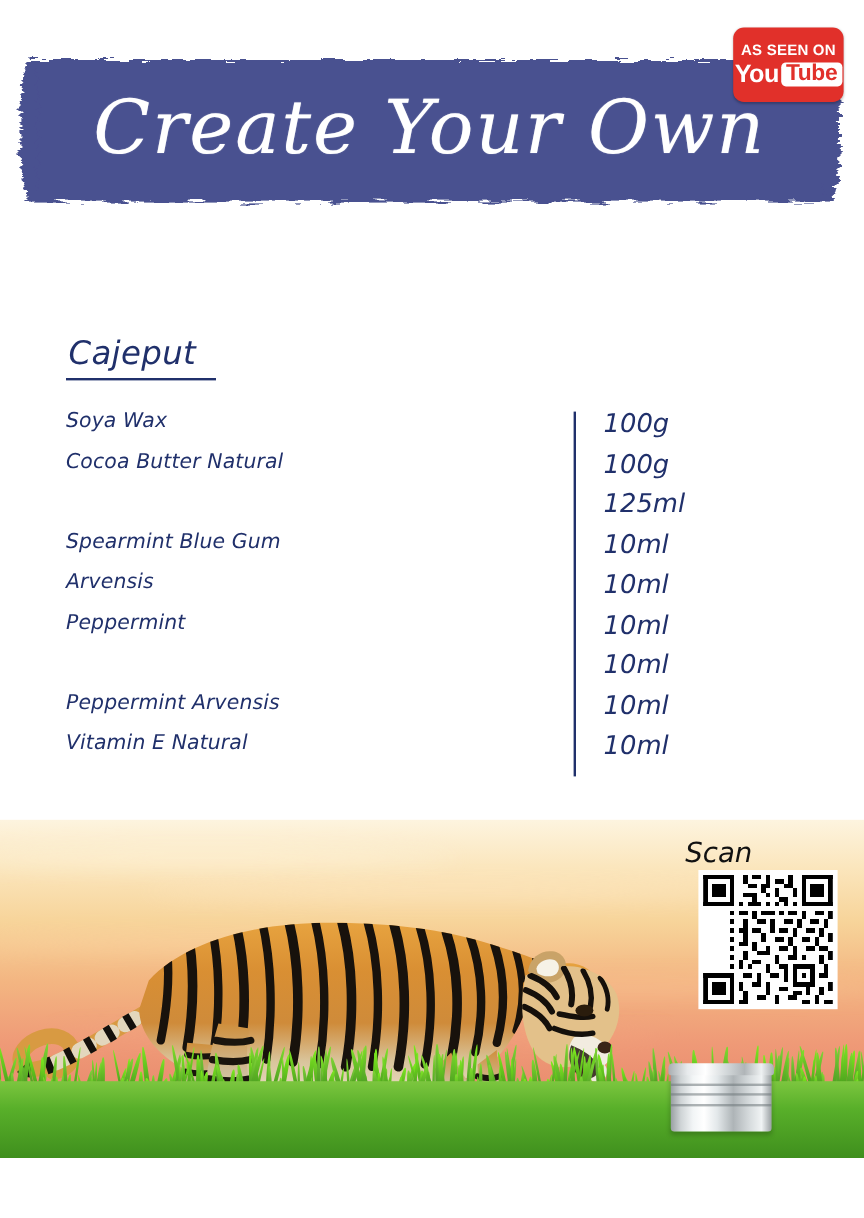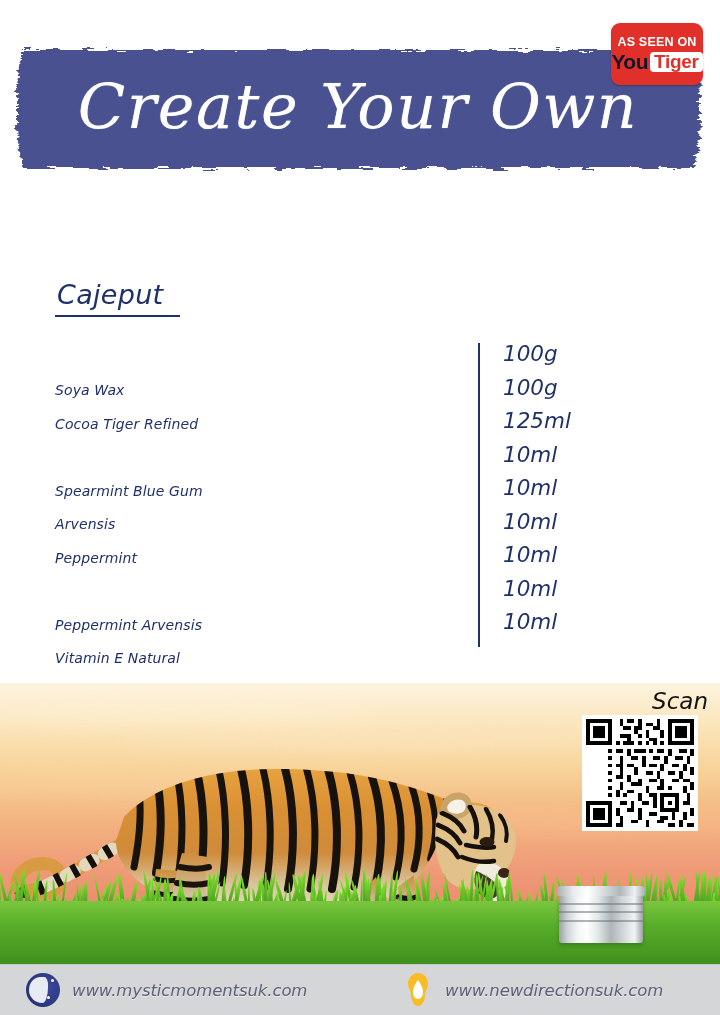--- a/index.html
+++ b/index.html
@@ -85,21 +85,21 @@
     letter-spacing: 0.2px;
     line-height: 1;
     margin-bottom: 3px;
   }
   .yt-logo {
     display: flex;
     align-items: center;
     line-height: 1;
   }
   .yt-you {
-    color: #0f172a;
+    color: #ffffff;
     font-family: "Liberation Sans", sans-serif;
     font-weight: bold;
     font-size: 21px;
     letter-spacing: -0.5px;
   }
   .yt-tube {
     background: #ffffff;
     color: #e1302a;
     font-family: "Liberation Sans", sans-serif;
     font-weight: bold;
@@ -164,24 +164,23 @@
     position: relative;
     height: 33.5px;
     display: flex;
     align-items: flex-start;
   }
   .row-name {
     color: #20306b;
     font-family: "DejaVu Sans", sans-serif;
     font-style: italic;
     font-weight: 400;
-    font-size: 14px;
+    font-size: 17px;
     letter-spacing: 0.1px;
     white-space: nowrap;
-    margin-top: 41px;
   }
   .row-amt {
     position: absolute;
     left: 448px;
     color: #20306b;
     font-family: "DejaVu Sans", sans-serif;
     font-style: italic;
     font-weight: 400;
     font-size: 21.5px;
     white-space: nowrap;
@@ -271,23 +270,23 @@
     border-radius: 4px 4px 2px 2px;
     background: linear-gradient(to right,
       #a9aeb1 0%, #e7eaec 18%, #ffffff 35%,
       #d3d8da 55%, #b0b5b8 72%, #eef1f2 88%, #a9aeb1 100%);
   }
 
   
   .qr-block {
     position: absolute;
     right: 12px;
-    top: 6px;
+    top: 16px;
     width: 137px;
-    text-align: right;
+    text-align: left;
     z-index: 4;
   }
   .qr-label {
     color: #111111;
     font-family: "DejaVu Sans", sans-serif;
     font-style: italic;
     font-size: 23px;
     line-height: 1.05;
   }
   .qr-code {
@@ -370,37 +369,37 @@
 
   <div class="banner-wrap">
     <div class="banner-brush"></div>
     <div class="banner-title">Create Your Own</div>
   </div>
 
   <div class="yt-badge">
     <div class="yt-seen">AS SEEN ON</div>
     <div class="yt-logo">
       <span class="yt-you">You</span>
-      <span class="yt-tube">Tiger</span>
+      <span class="yt-tube">Tube</span>
     </div>
   </div>
 
 
   <div class="contents-head">Cajeput</div>
   <div class="contents-rule"></div>
 
   <div class="list">
     <div class="list-divider"></div>
 
     <div class="row">
       <span class="row-name">Soya Wax</span>
       <span class="row-amt">100g</span>
     </div>
     <div class="row">
-      <span class="row-name">Cocoa Tiger Refined</span>
+      <span class="row-name">Cocoa Butter Natural</span>
       <span class="row-amt">100g</span>
     </div>
     <div class="row">
       <span class="row-amt">125ml</span>
     </div>
     <div class="row">
       <span class="row-name">Spearmint Blue Gum</span>
       <span class="row-amt">10ml</span>
     </div>
     <div class="row">
@@ -1004,33 +1003,14 @@
             <rect x="25" y="27" width="1" height="2"></rect>
           <rect x="27" y="28" width="2" height="1"></rect>
             <rect x="8" y="28" width="2" height="1"></rect>
           <rect x="18" y="20" width="1" height="2"></rect>
             <rect x="10" y="20" width="1" height="1"></rect>
         </g>
       </svg>
     </div>
   </div>
 
-  <div class="footer">
-    <div class="foot-item left">
-      <div class="moon-logo">
-        <div class="moon-face"></div>
-        <div class="moon-star" style="right:6px;top:6px;"></div>
-        <div class="moon-star" style="right:10px;bottom:8px;"></div>
-      </div>
-      <span class="foot-url">www.mysticmomentsuk.com</span>
-    </div>
-    <div class="foot-item right">
-      <svg class="drop-logo" viewBox="0 0 30 38">
-        <path d="M15,2 C21,2 25,7 25,13 C25,17 22,20 22,24 C22,30 19,35 15,35
-                 C11,35 8,30 8,24 C8,20 5,17 5,13 C5,7 9,2 15,2 Z" fill="#f8bd25"></path>
-        <path d="M15,9 C18,13 20,17 20,21 C20,25 18,28 15,28
-                 C12,28 10,25 10,21 C10,17 12,13 15,9 Z" fill="#ffffff"></path>
-      </svg>
-      <span class="foot-url">www.newdirectionsuk.com</span>
-    </div>
-  </div>
 
 </div>
 
 </body></html>

